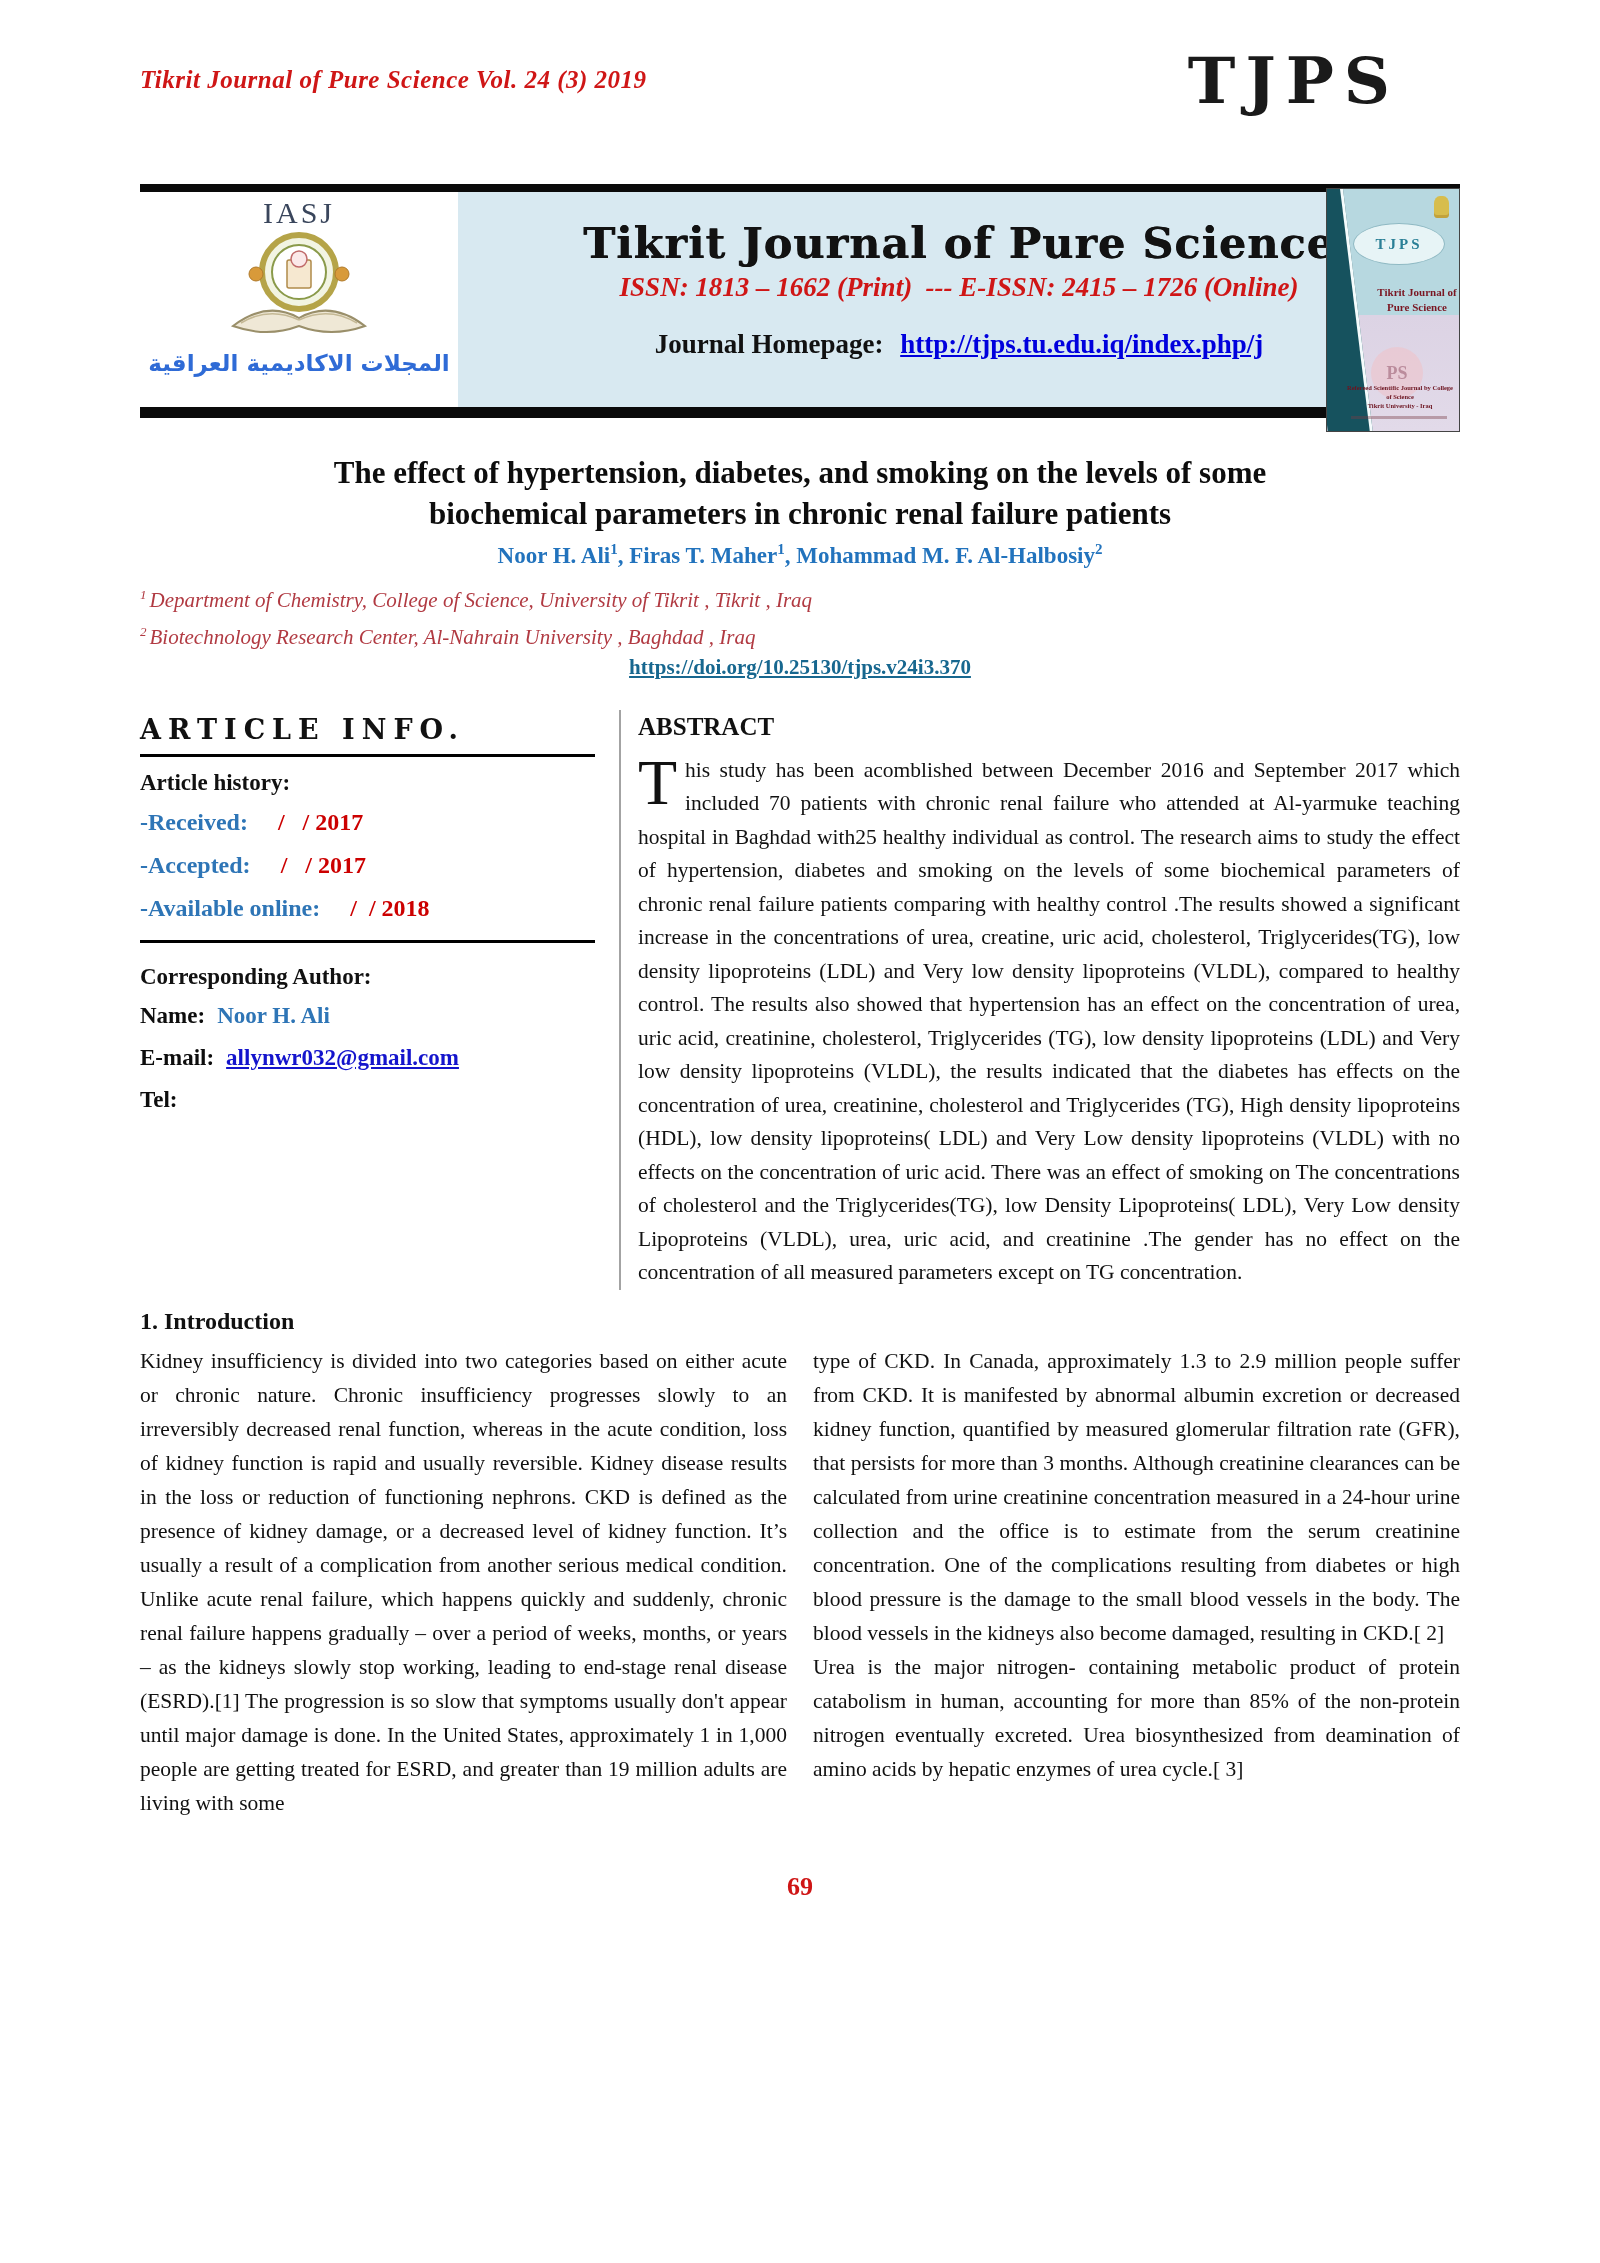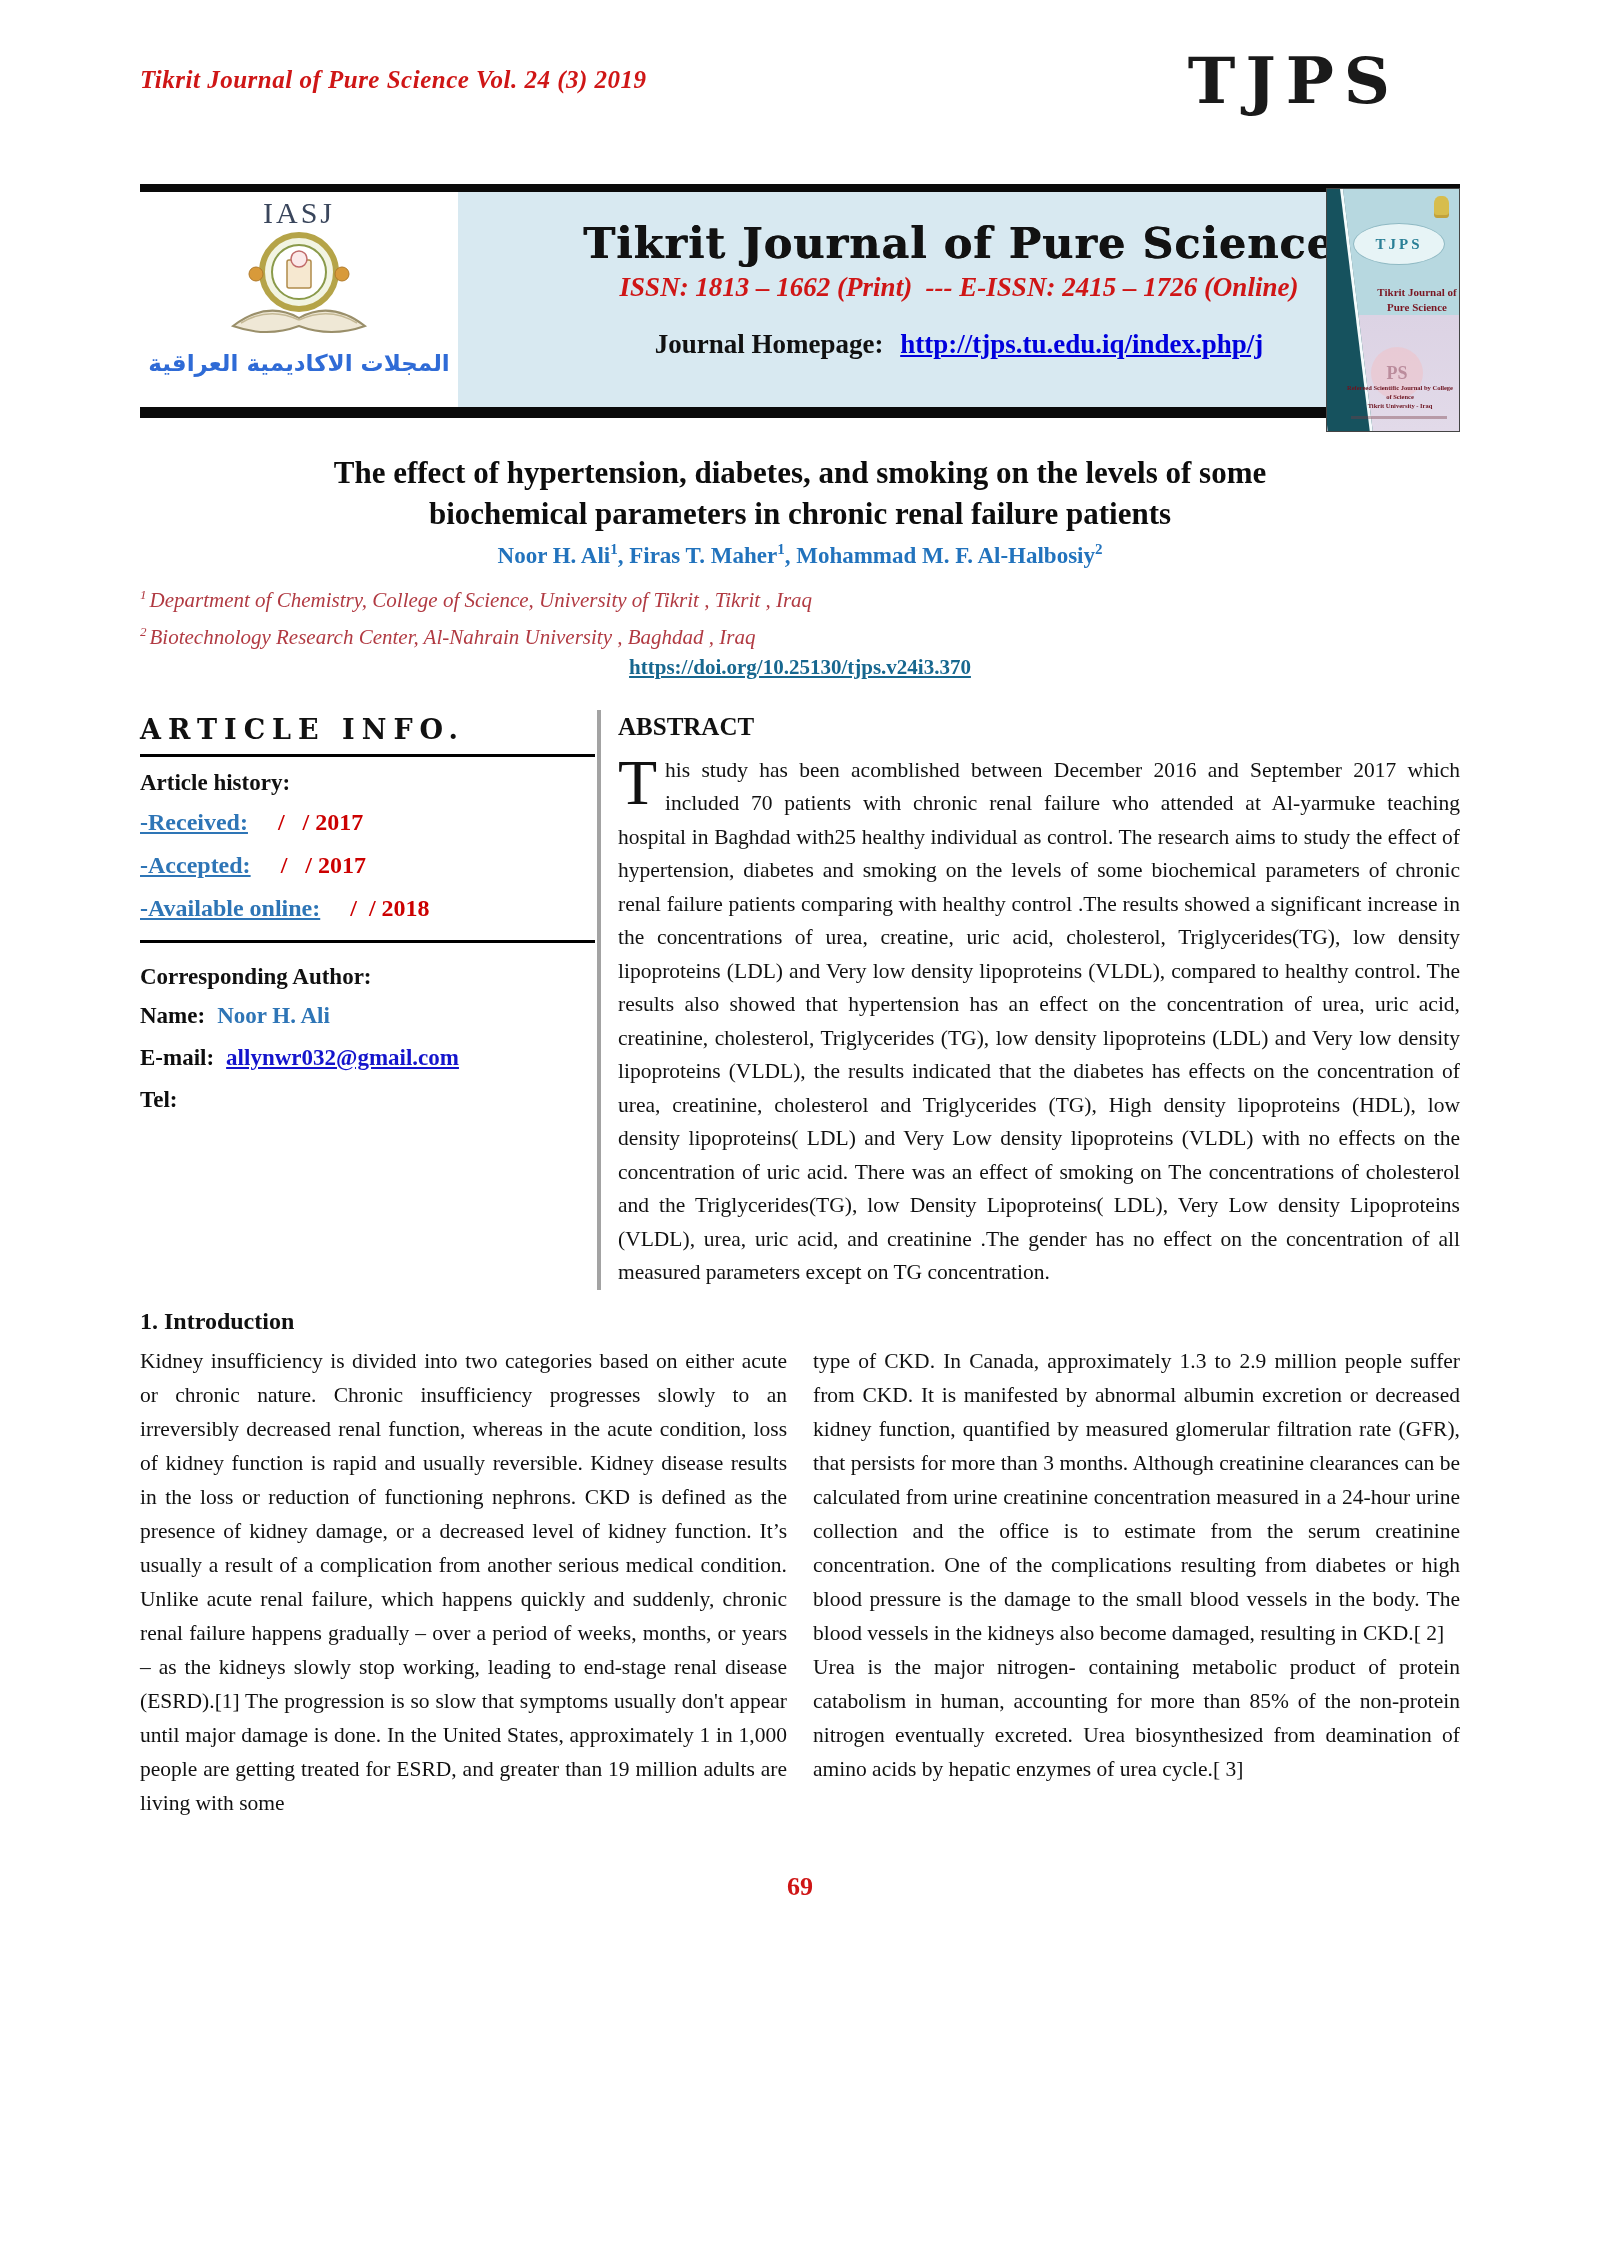--- a/index.html
+++ b/index.html
@@ -47,27 +47,27 @@
   .authors sup{font-size:15px;}
   .affils{text-align:left;margin-top:10px;}
   .affil{font-size:21px;font-style:italic;color:#b13a42;line-height:32px;}
   .affil sup{font-size:13px;margin-right:3px;}
   .doi-line{margin-top:2px;}
   .doi-link{font-size:21px;font-weight:bold;color:#17678f;text-decoration:underline;cursor:pointer;}
 
   
   .twocol{margin-top:30px;display:flex;align-items:stretch;}
   .leftcol{width:455px;flex:none;}
-  .rightcol{flex:1;border-left:4px solid #a3a3a3;padding-left:17px;margin-left:2px;}
+  .rightcol{flex:1;border-left:2px solid #a3a3a3;padding-left:17px;margin-left:24px;}
   .ai-heading{font-size:27px;font-weight:bold;letter-spacing:7px;line-height:40px;font-family:"DejaVu Serif",serif;}
   .rule{height:3px;background:#000;margin:4px 0 8px;}
   .rule.second{margin:10px 0 6px;}
   .hist-label{font-size:23px;font-weight:bold;line-height:36px;}
   .hist-row{font-size:24px;font-weight:bold;line-height:43px;}
-  .hist-row .lbl{color:#2e75b6;text-decoration:underline;}
+  .hist-row .lbl{color:#2e75b6;}
   .hist-row .val{color:#cc0000;margin-left:30px;white-space:pre;}
   .keywords{font-size:21.5px;line-height:33px;text-align:justify;margin:0;}
   .kw-label{font-weight:bold;margin-right:10px;}
   .corr{font-size:23px;font-weight:bold;margin-top:16px;line-height:36px;}
   .nv{font-size:23px;font-weight:bold;line-height:42px;}
   .nv .lbl{color:#0d0d0d;margin-right:12px;}
   .nv .blue{color:#2e75b6;}
   .email{color:#1414cc;text-decoration:underline;font-weight:bold;cursor:pointer;}
   .abs-heading{font-size:25px;font-weight:bold;line-height:34px;margin-bottom:10px;}
   .abs-text{font-size:21.5px;line-height:33.5px;text-align:justify;margin:0;}

